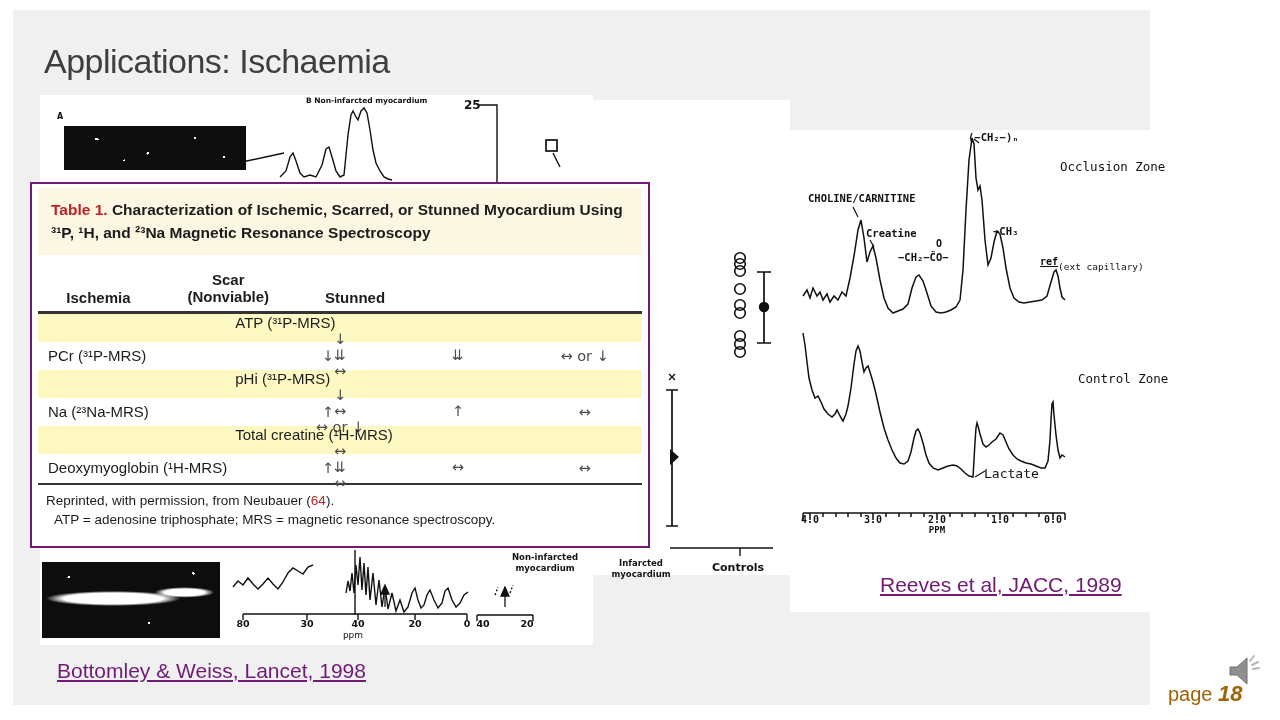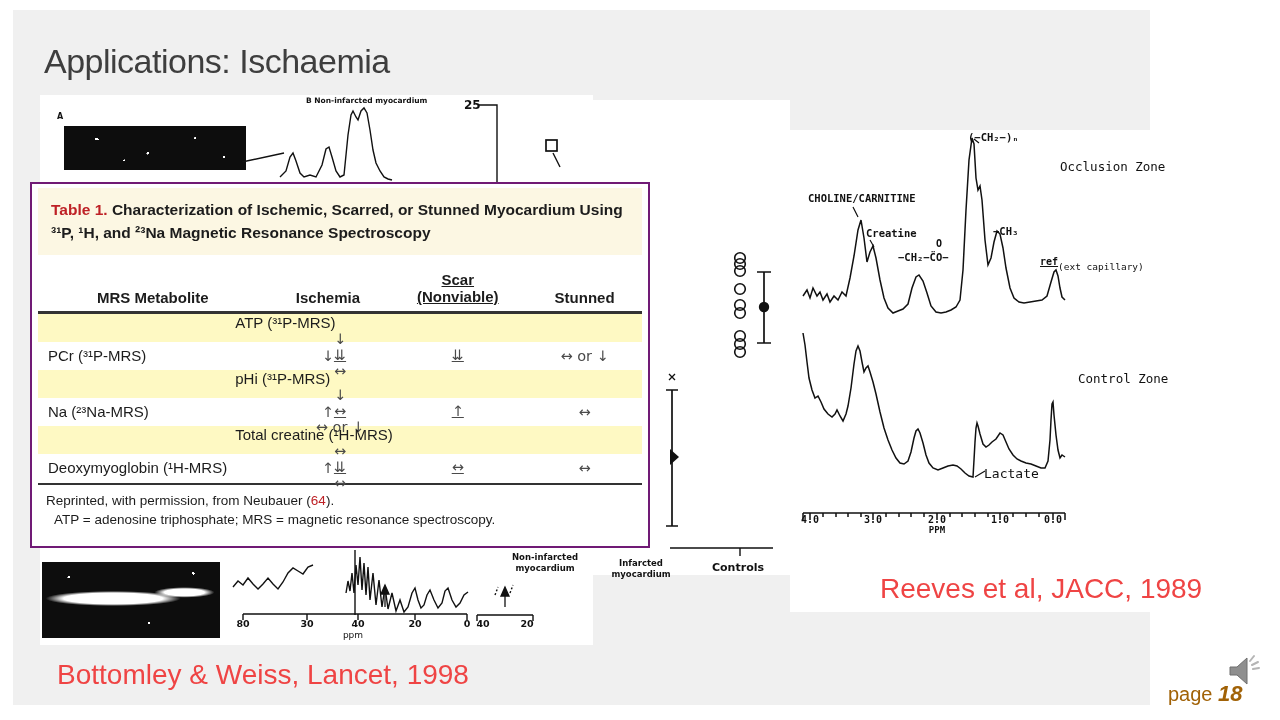--- a/index.html
+++ b/index.html
@@ -22,35 +22,35 @@
          radial-gradient(2px 2px at 85% 15%, #fff 60%, transparent 65%);}
   svg.fig{position:absolute;z-index:2;}
   .figtext{position:absolute;z-index:3;color:#111;font-family:"DejaVu Sans",sans-serif;}
   .mono{font-family:"DejaVu Sans Mono",monospace;}
   .pre{white-space:pre-line;}
   .ctr{text-align:center;}
   .b{font-weight:bold;}
 
   .slide-title{position:absolute;left:44px;top:42px;z-index:6;font-size:34px;color:#3e3e3e;
                letter-spacing:-0.5px;}
-  .cit{position:absolute;z-index:6;font-size:28px;color:#ef4444;}
+  .cit{position:absolute;z-index:6;font-size:21px;color:#701a75;text-decoration:underline;}
   .pagenum{position:absolute;left:1168px;top:681px;z-index:6;font-size:20px;color:#a16207;}
   .pagenum .num{font-weight:bold;font-style:italic;font-size:22px;}
 
   
   .table-card{position:absolute;left:30px;top:182px;width:620px;height:366px;z-index:5;
               background:#fff;border:2px solid #701a75;box-sizing:border-box;padding:4px 6px 0 6px;
               color:#1c1c1c;overflow:hidden;}
   .t-head{background:#fcf7e3;padding:10px 13px;font-size:15.5px;font-weight:bold;line-height:1.5;}
   .t-label{color:#be2126;}
   .t-cols{display:flex;align-items:flex-end;border-bottom:3px solid #333;height:51px;
           padding-bottom:5px;font-weight:bold;font-size:15px;}
   .t-row{display:flex;align-items:center;height:28px;font-size:15px;}
   .t-row.odd{background:#fef9c3;flex-direction:column;}
-  .c0{width:38%;} .c1{width:20%;text-align:center;} .c2{width:23%;text-align:center;line-height:1.15;text-decoration:underline;}
+  .c0{width:38%;} .c1{width:20%;text-align:center;} .c2{width:23%;text-align:center;line-height:1.15;}
   .c3{width:19%;text-align:center;}
   .t-cols .c0{text-align:center;}
   .t-row .c0{padding-left:10px;box-sizing:border-box;}
   .arr{font-family:"DejaVu Sans",sans-serif;color:#4a4a4a;font-size:14.5px;}
   .t-foot{border-top:2px solid #333;margin-top:1px;padding:6px 8px;font-size:13.5px;line-height:1.45;}
   .fn2{padding-left:8px;}
   .red{color:#be2126;}
 </style>
 </head>
 <body>
@@ -172,21 +172,20 @@
   <span class="figtext mono b ctr" style="left:988px;top:514px;width:24px;font-size:10px;">1.0</span>
   <span class="figtext mono b ctr" style="left:1041px;top:514px;width:24px;font-size:10px;">0.0</span>
   <span class="figtext mono b ctr" style="left:922px;top:525px;width:30px;font-size:9px;">PPM</span>
 
   <div class="table-card">
     <div class="t-head">
       <span class="t-label">Table 1.</span>
       <span>Characterization of Ischemic, Scarred, or Stunned Myocardium Using ³¹P, ¹H, and ²³Na Magnetic Resonance Spectroscopy</span>
     </div>
     <div class="t-cols">
-      <div class="c0">MRS Metabolite</div>
       <div class="c1">Ischemia</div>
       <div class="c2 pre">Scar
 (Nonviable)</div>
       <div class="c3">Stunned</div>
     </div>
     <div class="t-row odd">
       <div class="c0">ATP (³¹P-MRS)</div>
       <div class="c1 arr">↓</div>
       <div class="c2 arr">⇊</div>
       <div class="c3 arr">↔</div>

